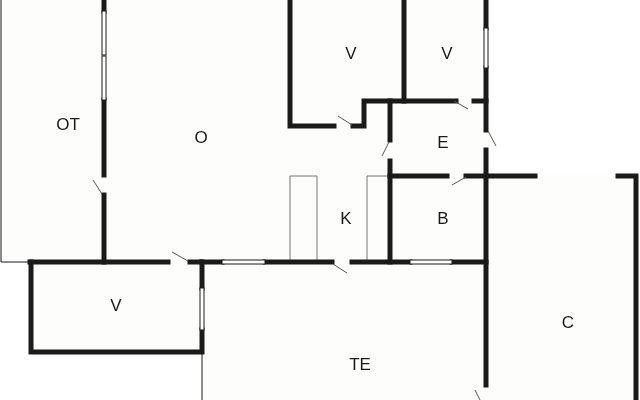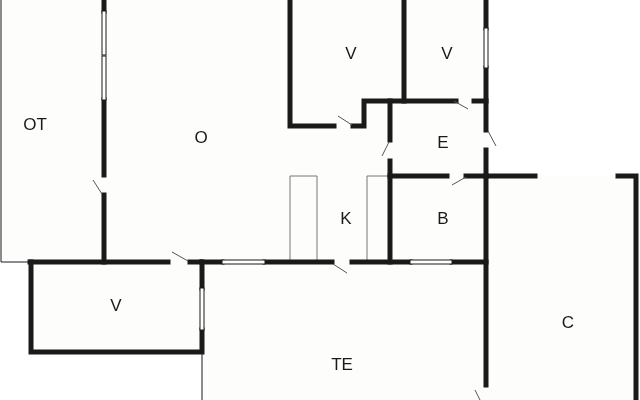--- a/index.html
+++ b/index.html
@@ -86,23 +86,23 @@
       <line x1="338" y1="116" x2="352" y2="125"></line>
       <line x1="382" y1="156" x2="389" y2="142"></line>
       <line x1="454" y1="101" x2="468" y2="109"></line>
       <line x1="488" y1="131" x2="496" y2="146"></line>
       <line x1="452" y1="185" x2="466" y2="177"></line>
       <line x1="333" y1="264" x2="347" y2="273"></line>
       <line x1="475" y1="390" x2="480" y2="400"></line>
     </g>
   </svg>
 
-  <span class="room-label" style="left:35px;top:125px">OT</span>
+  <span class="room-label" style="left:68px;top:125px">OT</span>
   <span class="room-label" style="left:201px;top:138px">O</span>
   <span class="room-label" style="left:351px;top:54px">V</span>
   <span class="room-label" style="left:447px;top:54px">V</span>
   <span class="room-label" style="left:443px;top:143px">E</span>
   <span class="room-label" style="left:346px;top:219px">K</span>
   <span class="room-label" style="left:443px;top:219px">B</span>
   <span class="room-label" style="left:116px;top:306px">V</span>
-  <span class="room-label" style="left:342px;top:365px">TE</span>
+  <span class="room-label" style="left:360px;top:365px">TE</span>
   <span class="room-label" style="left:568px;top:323px">C</span>
 </div>
 
 </body></html>

